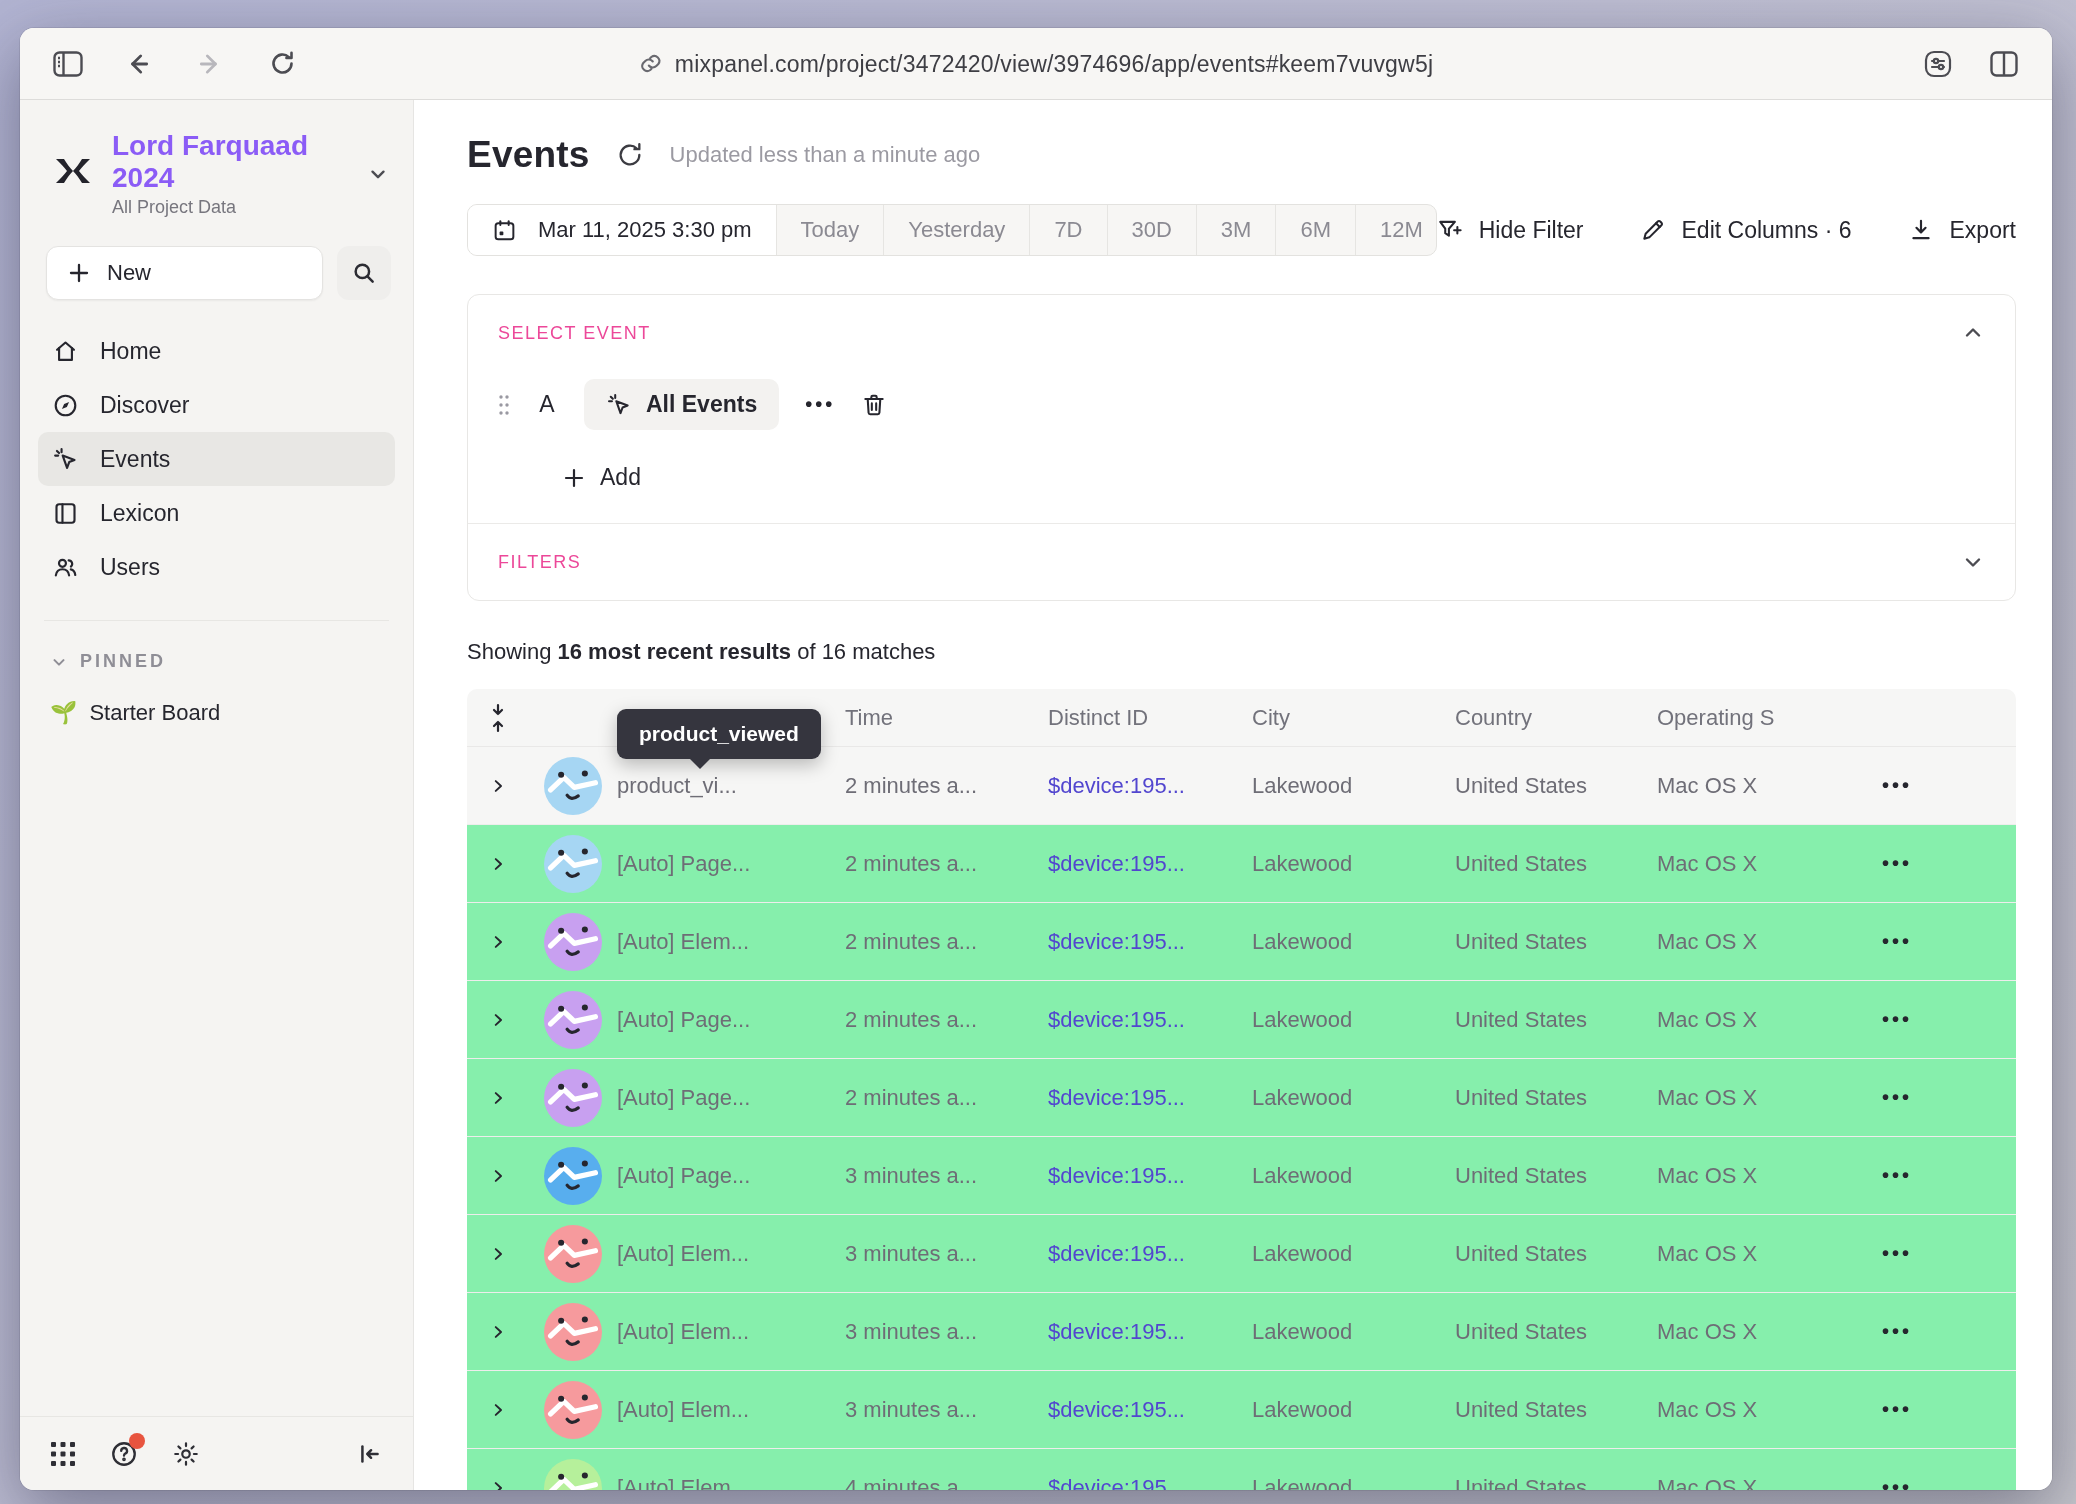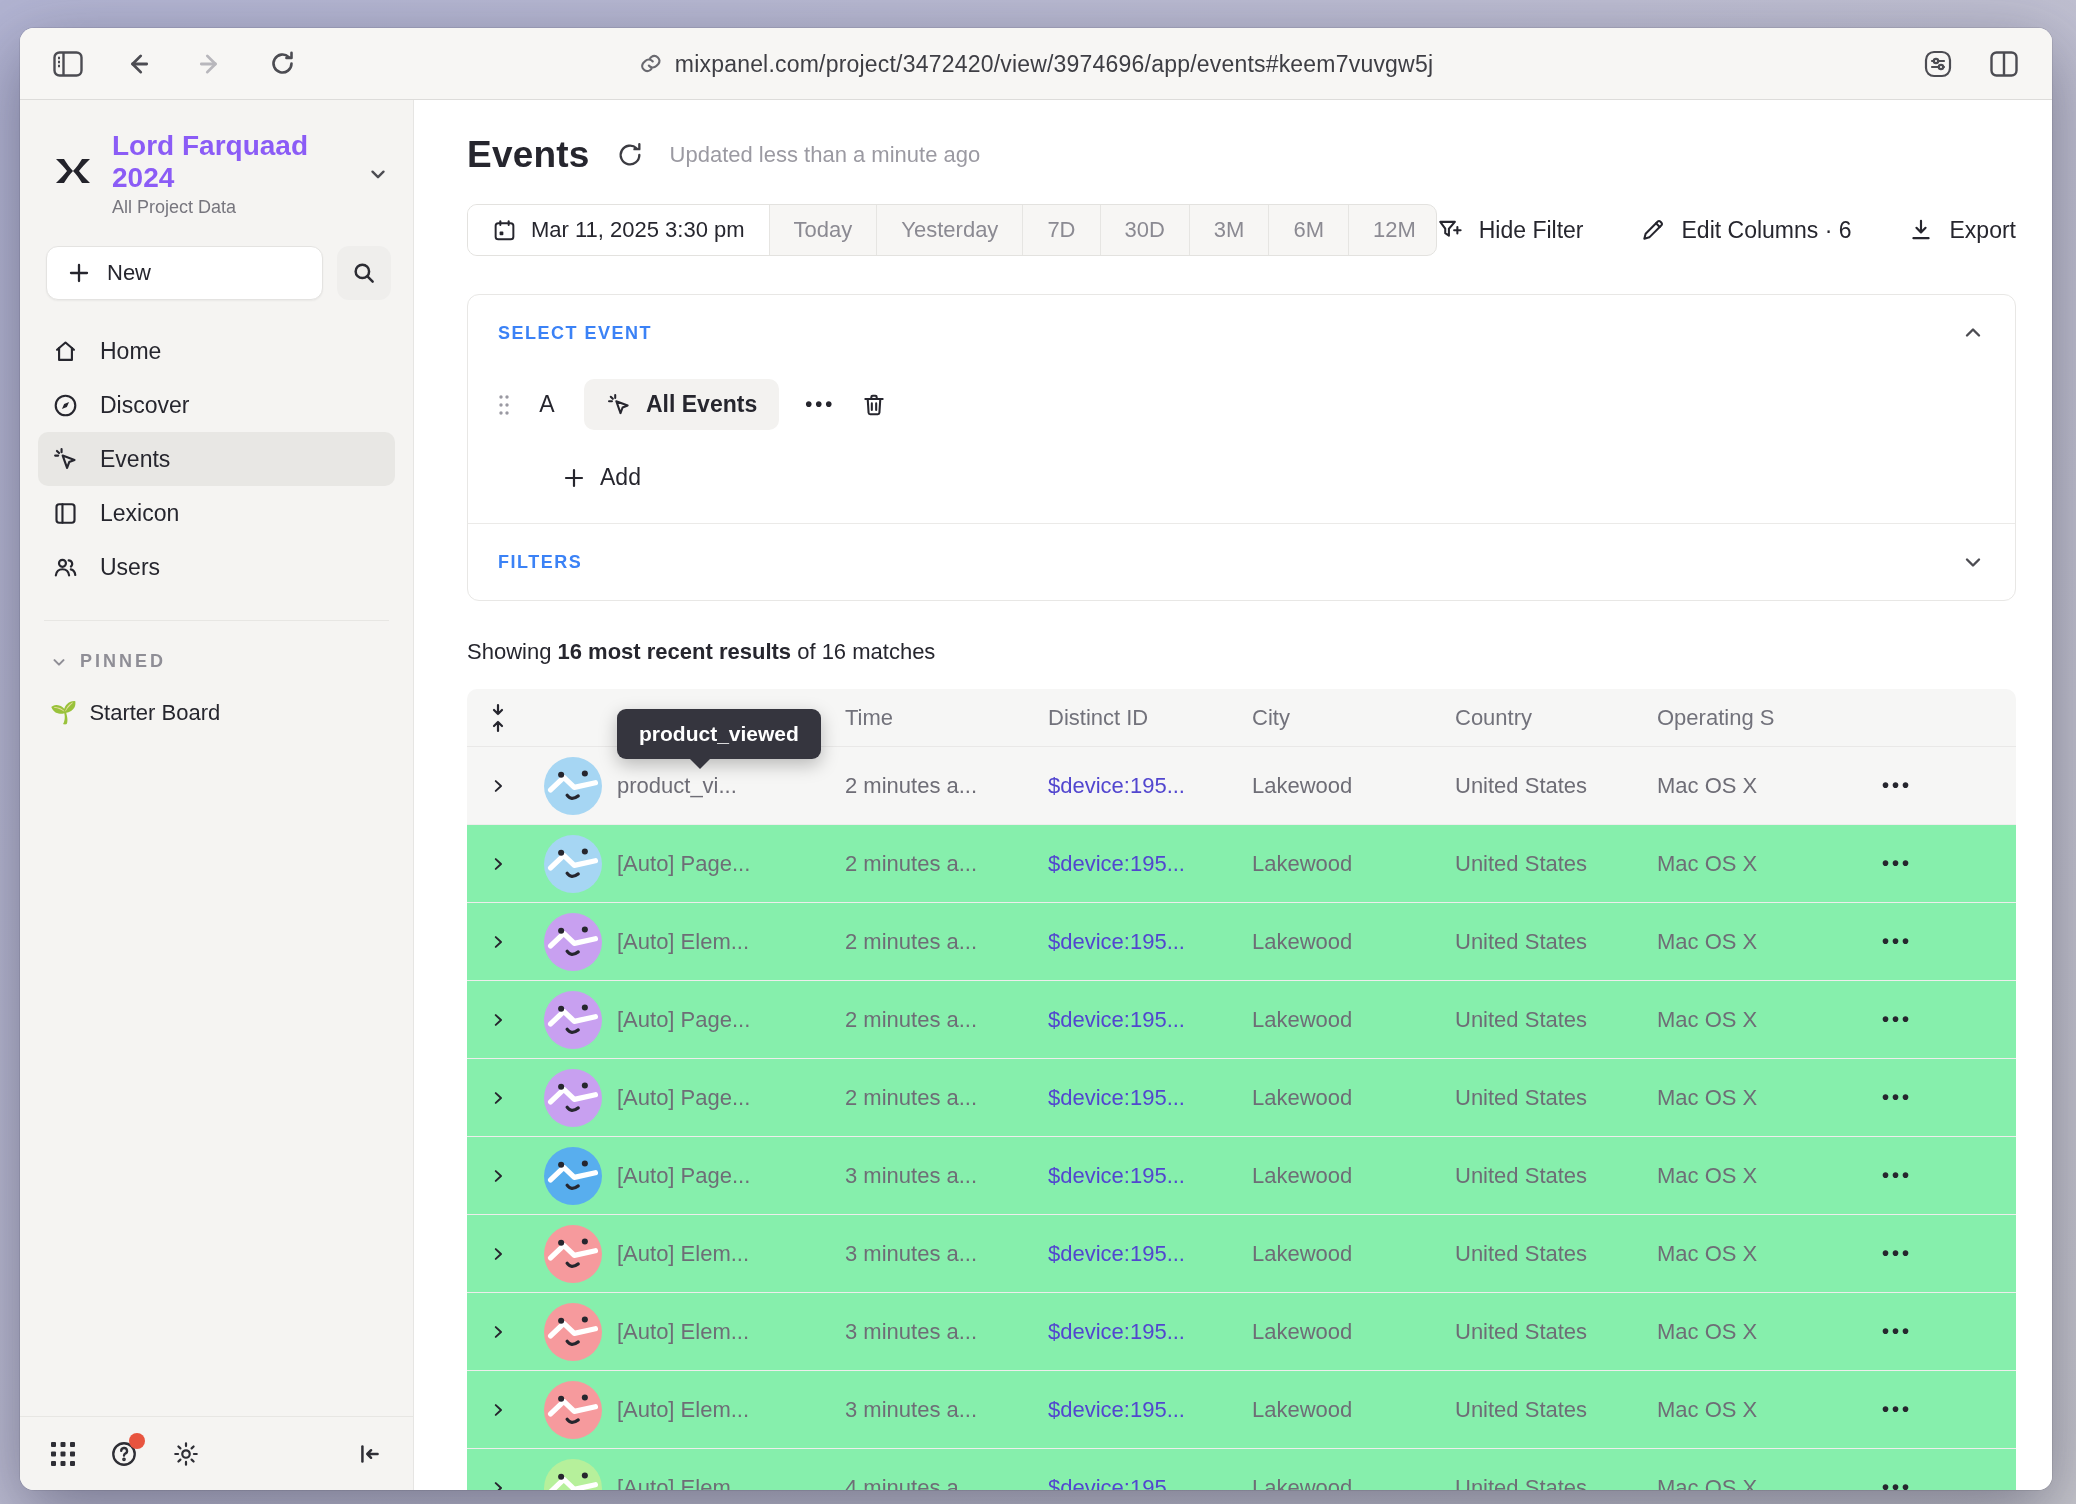--- a/index.html
+++ b/index.html
@@ -89,35 +89,35 @@
   .mtitle { font-size:37px; font-weight:700; color:#26262e; letter-spacing:.2px; }
   .refresh { color:#3c3c42; cursor:pointer; }
   .updated { font-size:22px; color:#9b9aa2; }
 
   .controls { margin-top:28px; display:flex; align-items:center; }
   .seg {
     display:flex; align-items:stretch; height:52px; border:1px solid #e3e2df;
     border-radius:10px; background:#f7f6f4; overflow:hidden;
   }
   .seg .s {
-    display:flex; align-items:center; gap:14px; padding:0 24px; font-size:22px;
+    display:flex; align-items:center; gap:21px; padding:0 24px; font-size:22px;
     color:#8b8a92; border-right:1px solid #e6e5e2; cursor:pointer; white-space:nowrap;
   }
   .seg .s:last-child { border-right:none; }
   .seg .s.cur { background:#fff; color:#26262e; font-weight:500; }
   .actions { margin-left:auto; display:flex; align-items:center; gap:56px; }
   .act { display:flex; align-items:center; gap:16px; font-size:23px; font-weight:500;
     color:#26262e; cursor:pointer; white-space:nowrap; }
   .act .aic { color:#26262e; }
 
   
   .qcard { margin-top:38px; border:1px solid #e8e7e5; border-radius:12px; background:#fff; }
   .qsec1 { padding:26px 30px 32px 30px; }
   .qhdr { display:flex; align-items:center; }
-  .qlabel { font-size:18px; font-weight:700; letter-spacing:1.5px; color:#3b82f6; }
+  .qlabel { font-size:18px; font-weight:400; letter-spacing:1.5px; color:#ec4899; }
   .qchev { margin-left:auto; color:#4c4c52; cursor:pointer; }
   .evrow { margin-top:34px; display:flex; align-items:center; gap:26px; }
   .drag { color:#9a99a2; cursor:grab; }
   .letterA { font-size:23px; color:#26262e; width:22px; text-align:center; }
   .chip {
     display:flex; align-items:center; gap:14px; background:#f3f2f0; border-radius:10px;
     padding:12px 22px; font-size:23px; font-weight:600; color:#26262e; cursor:pointer;
   }
   .dots3 { font-size:20px; letter-spacing:3px; color:#26262e; font-weight:700; cursor:pointer; }
   .trash { color:#26262e; cursor:pointer; }

